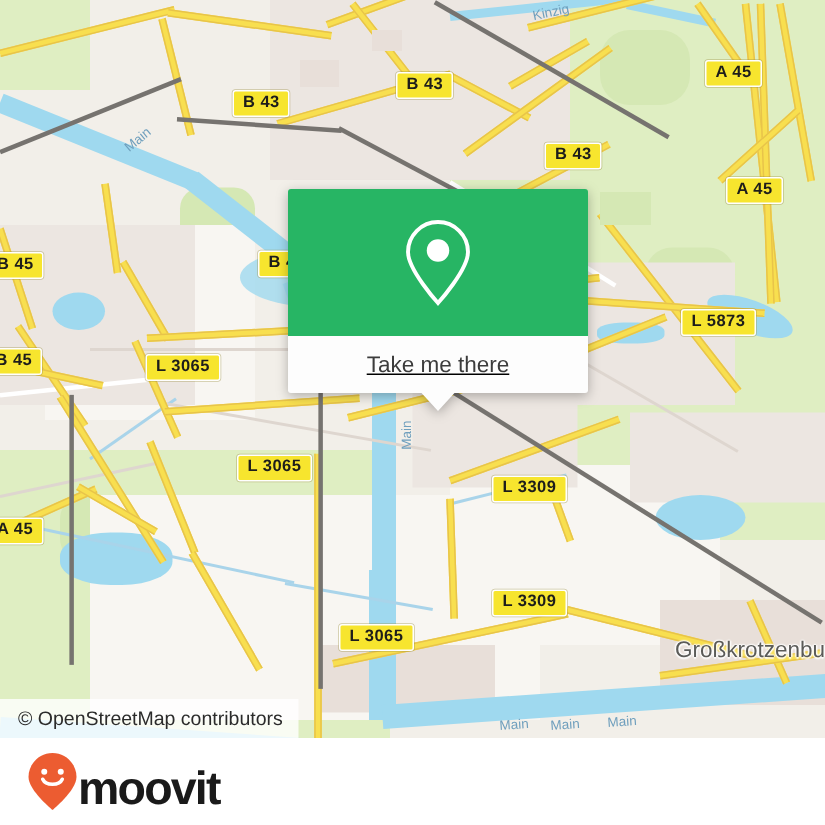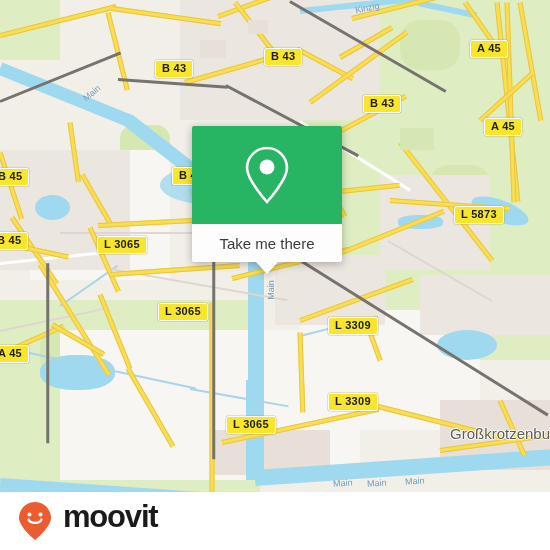--- a/index.html
+++ b/index.html
@@ -61,22 +61,23 @@
     color: #6f9fbd;
     font-size: 9px;
     white-space: nowrap;
     font-style: normal;
   }
 
   
   #popup {
     position: absolute;
     left: 192px; top: 126px;
-    width: 150px;
+    width: 200px;
     filter: drop-shadow(0 2px 4px rgba(0,0,0,0.28));
+    text-decoration: underline;
   }
   #popup-head {
     height: 98px;
     background: #27b564;
     border-radius: 2px 2px 0 0;
     display: flex; align-items: center; justify-content: center;
   }
   #popup-body {
     height: 38px;
     background: #fdfdfd;
@@ -120,22 +121,22 @@
   #caption {
     flex: 1 1 auto;
     color: #333333;
     font-size: 14.5px;
     line-height: 1.45;
     padding-right: 10px;
     max-width: 392px;
   }
   #brand {
     flex: 0 0 auto;
-    display: flex; align-items: flex-start;
-    gap: 11px;
+    display: flex; align-items: flex-end;
+    gap: 0;
   }
   #brand-word {
     color: #1a1a1a;
     font-size: 31px;
     font-weight: bold;
     letter-spacing: -1.2px;
     line-height: 1;
   }
 </style>
 </head>
@@ -288,20 +289,21 @@
           <path d="M26 4 C15 4 6 13 6 24 C6 36 26 58 26 58 C26 58 46 36 46 24 C46 13 37 4 26 4 Z" fill="none" stroke="#ffffff" stroke-width="2.6"></path>
           <circle cx="26" cy="23" r="7.5" fill="#ffffff"></circle>
         </svg>
       </div>
       <div id="popup-body">
         <span id="popup-label">Take me there</span>
       </div>
       <div id="popup-tail"></div>
     </div>
 
+    <div id="attribution">© OpenStreetMap contributors</div>
   </div>
 
   <div id="footer">
     <div id="brand">
       <svg width="34" height="40" viewBox="0 0 34 40">
         <path d="M17 1 C8.2 1 1 8.2 1 17 C1 26 17 39 17 39 C17 39 33 26 33 17 C33 8.2 25.8 1 17 1 Z" fill="#ec5c31"></path>
         <circle cx="11.5" cy="13.5" r="2" fill="#ffffff"></circle>
         <circle cx="22.5" cy="13.5" r="2" fill="#ffffff"></circle>
         <path d="M10.5 18.5 C12.5 23 21.5 23 23.5 18.5" fill="none" stroke="#ffffff" stroke-width="2.4" stroke-linecap="round"></path>
       </svg>

